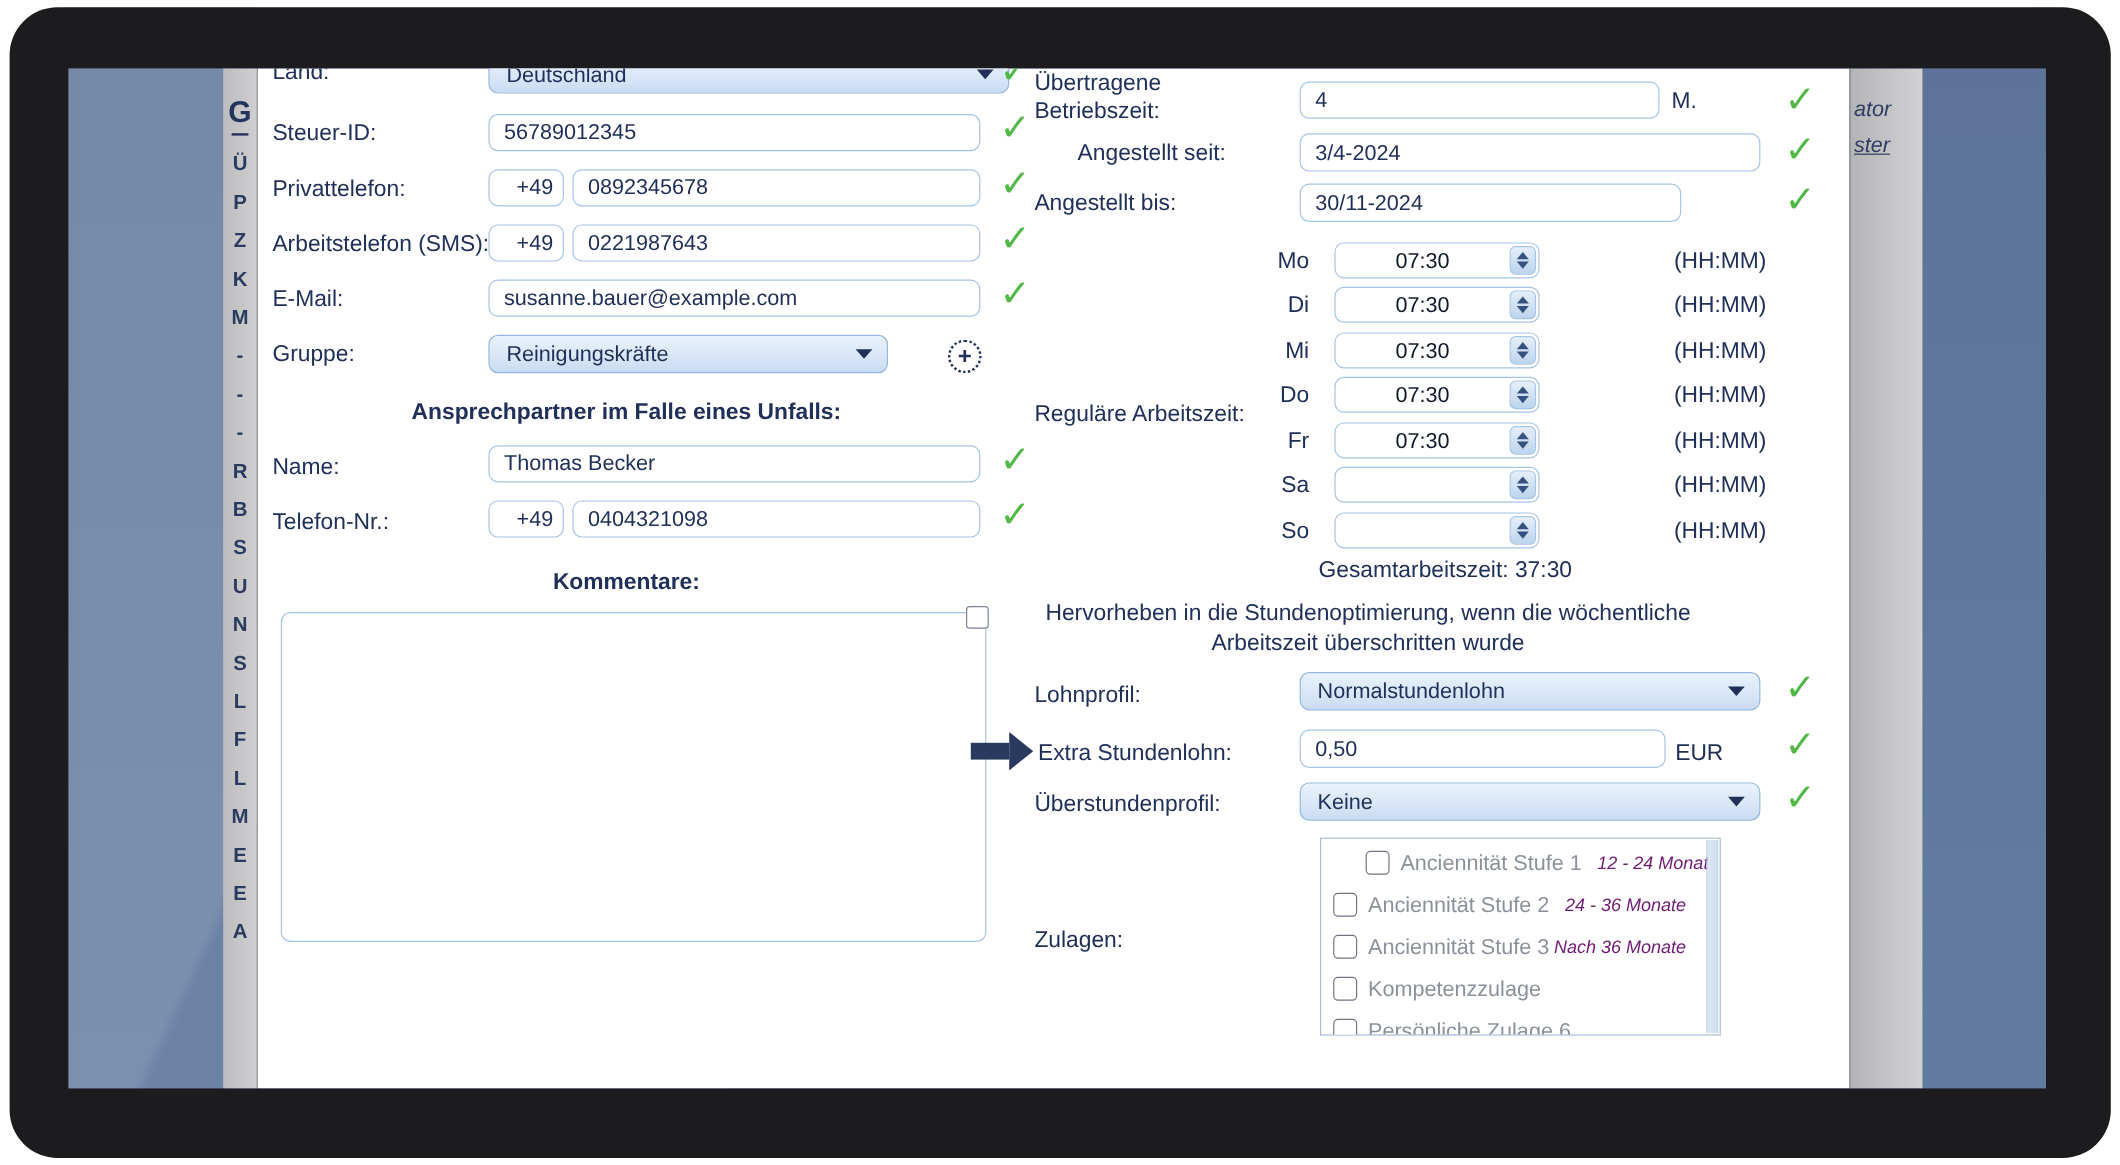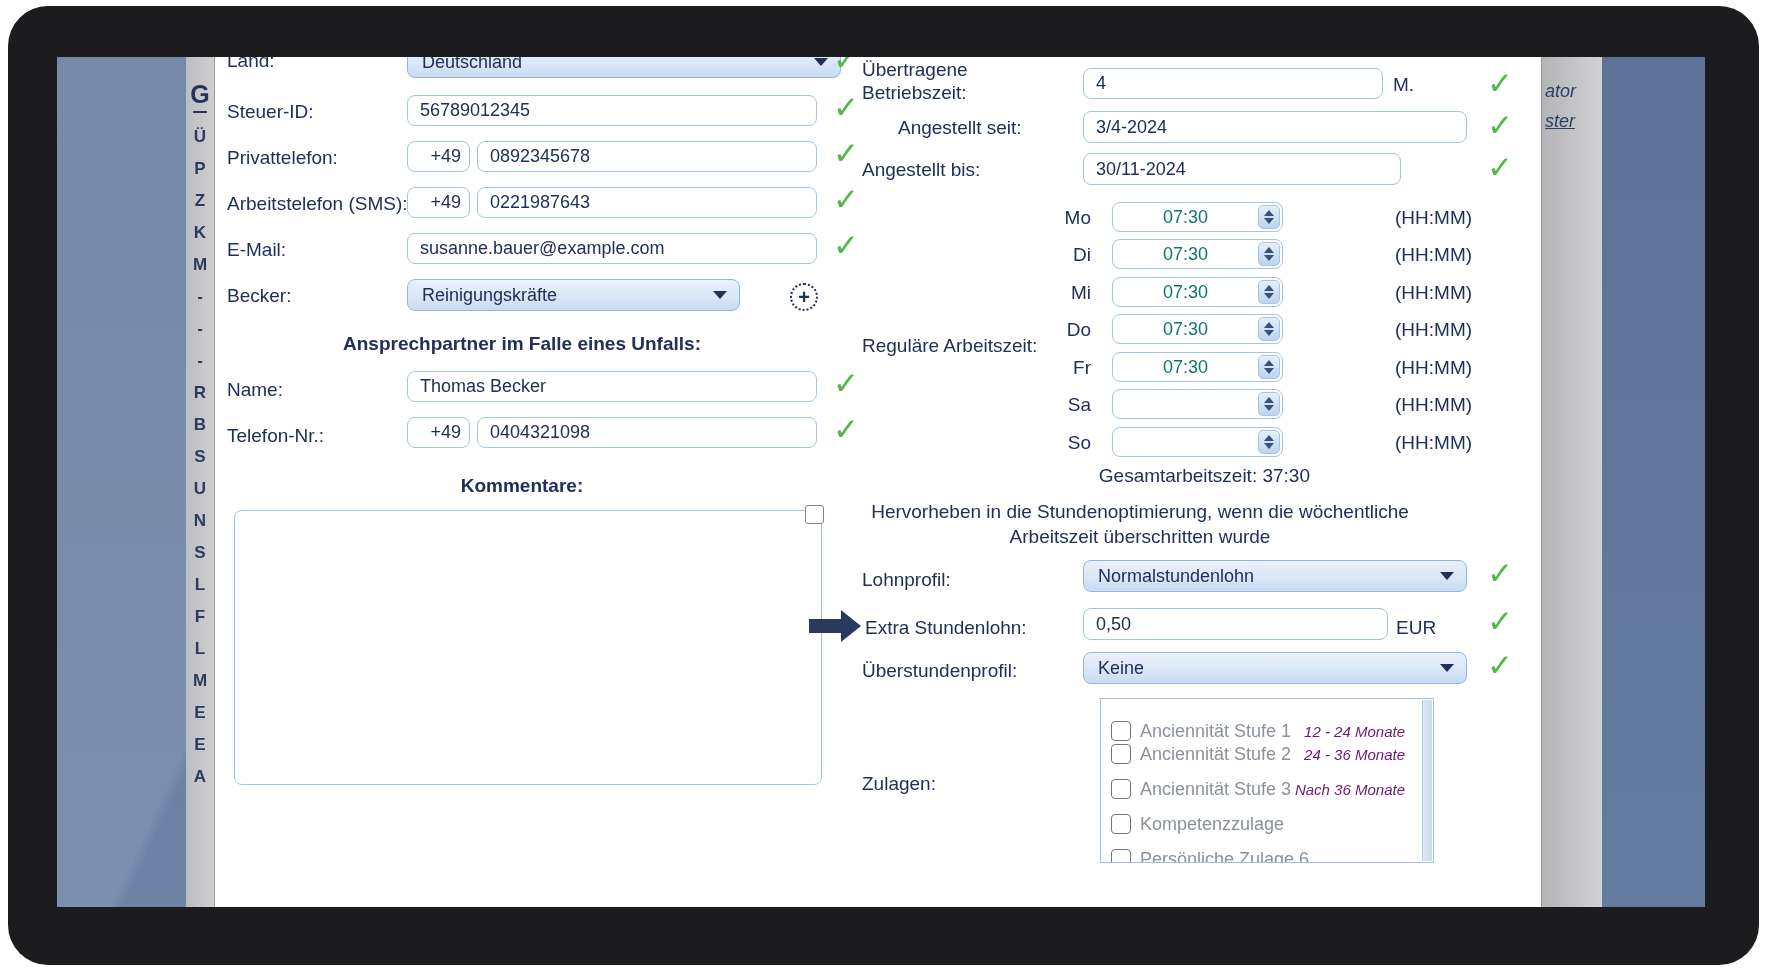--- a/index.html
+++ b/index.html
@@ -46,21 +46,21 @@
   .check{position:absolute;color:#52b848;font-size:31px;font-family:"DejaVu Sans",sans-serif;}
   .plus-btn{position:absolute;width:24px;height:24px;border:2px dotted #203059;border-radius:50%;
             color:#203059;font-size:20px;font-weight:bold;display:flex;align-items:center;
             justify-content:center;line-height:1;background:#fff;}
   .textarea{position:absolute;border:1.5px solid #a5c4e6;border-radius:8px;background:#fff;}
 
   
   .wd-day{position:absolute;width:60px;text-align:right;font-size:19px;color:#203059;}
   .spinner{position:absolute;left:1055px;width:171px;height:30px;border:1.5px solid #a5c4e6;
            border-radius:8px;background:#fff;box-sizing:border-box;display:flex;align-items:center;}
-  .wd-time{flex:1;text-align:center;font-size:18px;color:#0f766e;}
+  .wd-time{flex:1;text-align:center;font-size:18px;color:#0f172a;}
   .stepper{width:22px;height:24px;margin-right:2px;border-radius:5px;
            background:linear-gradient(180deg,#e6effa,#bcd4ee);border:1px solid #a5c4e6;
            display:flex;flex-direction:column;align-items:center;justify-content:center;gap:2px;
            box-sizing:border-box;}
   .tri-up{width:0;height:0;border-left:5px solid transparent;border-right:5px solid transparent;
           border-bottom:6px solid #35517e;}
   .tri-dn{width:0;height:0;border-left:5px solid transparent;border-right:5px solid transparent;
           border-top:6px solid #35517e;}
   .hhmm{position:absolute;left:1338px;font-size:19px;color:#203059;}
 
@@ -134,21 +134,21 @@
 
       <div class="lbl" style="left:12px;top:136px;">Arbeitstelefon (SMS):</div>
       <div class="tinput right" style="left:192px;top:130px;width:63px;padding:0 8px;">+49</div>
       <div class="tinput" style="left:262px;top:130px;width:340px;">0221987643</div>
       <div class="check" style="left:618px;top:124px;">✓</div>
 
       <div class="lbl" style="left:12px;top:182px;">E-Mail:</div>
       <div class="tinput" style="left:192px;top:176px;width:410px;">susanne.bauer@example.com</div>
       <div class="check" style="left:618px;top:170px;">✓</div>
 
-      <div class="lbl" style="left:12px;top:228px;">Becker:</div>
+      <div class="lbl" style="left:12px;top:228px;">Gruppe:</div>
       <div class="dropdown" style="left:192px;top:222px;width:333px;">
         <span>Reinigungskräfte</span>
         <span class="caret"></span>
       </div>
       <div class="plus-btn" style="left:575px;top:226px;">+</div>
 
       <div class="hdr" style="left:12px;top:276px;width:590px;">Ansprechpartner im Falle eines Unfalls:</div>
 
       <div class="lbl" style="left:12px;top:322px;">Name:</div>
       <div class="tinput" style="left:192px;top:314px;width:410px;">Thomas Becker</div>
@@ -269,21 +269,21 @@
 
       <div class="lbl" style="left:647px;top:603px;">Überstundenprofil:</div>
       <div class="dropdown" style="left:868px;top:595px;width:384px;">
         <span>Keine</span>
         <span class="caret"></span>
       </div>
       <div class="check" style="left:1272px;top:590px;">✓</div>
 
       <div class="lbl" style="left:647px;top:716px;">Zulagen:</div>
       <div class="listbox" style="left:885px;top:641px;">
-        <div class="zl-item" style="top:20px;">
+        <div class="zl-item" style="top:8px;margin-left:27px;">
           <span class="zl-box"></span>
           <span class="zl-lbl">Anciennität Stufe 1</span>
           <span class="zl-note">12 - 24 Monate</span>
         </div>
         <div class="zl-item" style="top:43px;">
           <span class="zl-box"></span>
           <span class="zl-lbl">Anciennität Stufe 2</span>
           <span class="zl-note">24 - 36 Monate</span>
         </div>
         <div class="zl-item" style="top:78px;">

